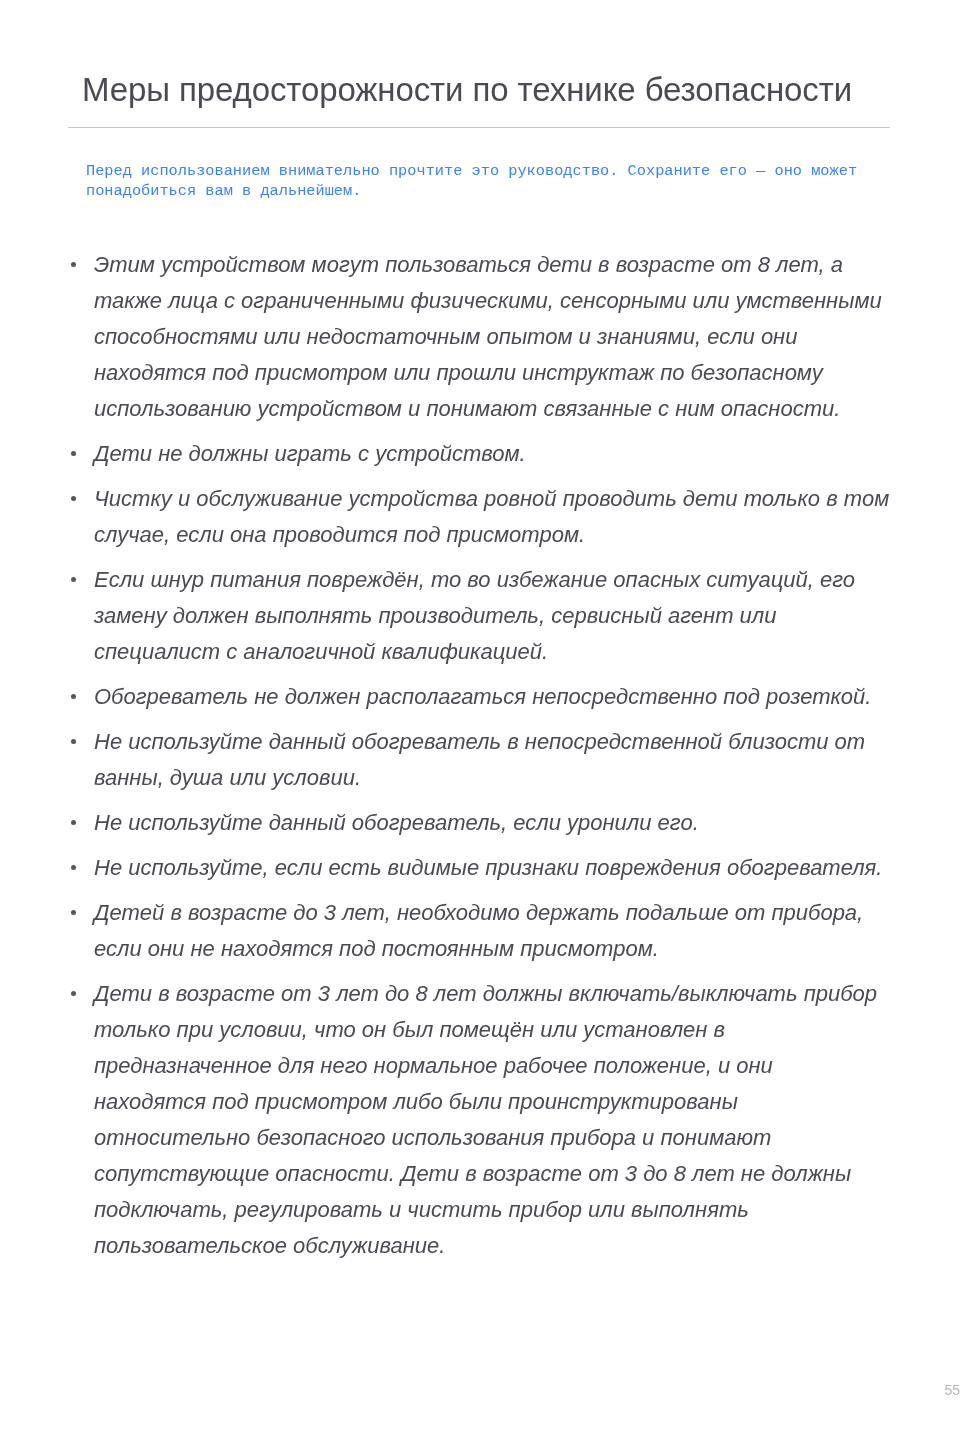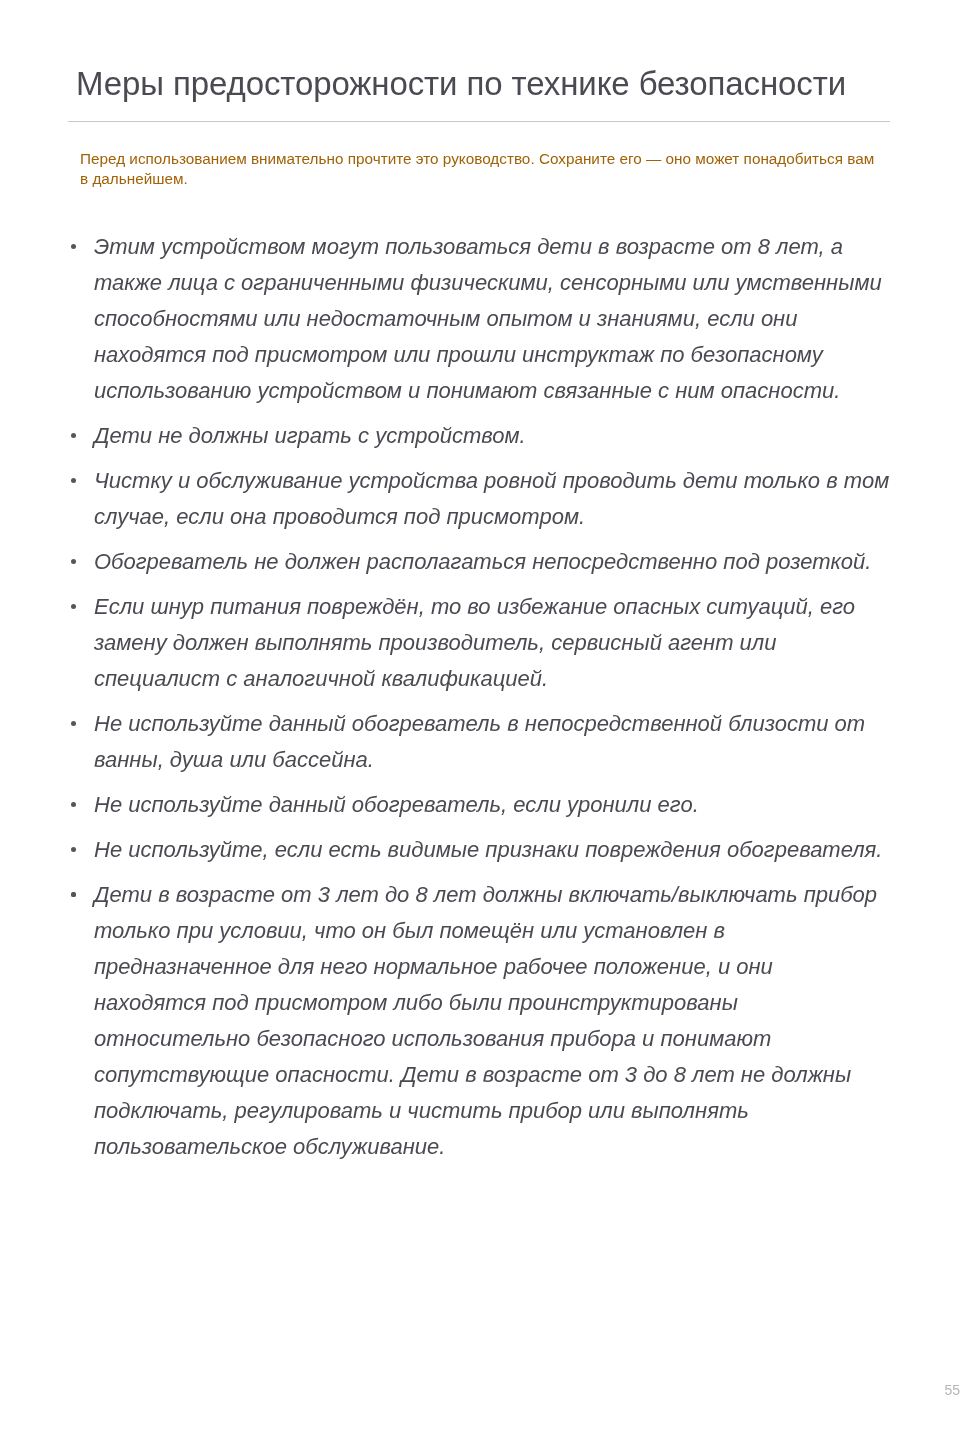--- a/index.html
+++ b/index.html
@@ -26,40 +26,41 @@
     left: 68px;
     top: 0;
     width: 822px;
   }
 
   .page-title {
     font-size: 33px;
     font-weight: 400;
     line-height: 40px;
     color: #4a4a52;
-    margin: 8px;
+    margin: 14px;
     padding-top: 56px;
     letter-spacing: -0.1px;
     white-space: nowrap;
   }
 
   .title-divider {
     height: 1px;
     background: #c8c8cc;
     margin-top: 17px;
     width: 822px;
   }
 
   .intro {
     font-size: 15.3px;
     line-height: 20px;
-    color: #a16207;
-    margin: 12px;
+    color: #3b82f6;
+    margin: 18px;
     padding-top: 15px;
     max-width: 800px;
+    font-family: Liberation Mono, monospace;
   }
 
   .safety-list {
     list-style: none;
     margin: 0;
     padding: 0;
     padding-top: 28px;
   }
 
   .safety-list li {
@@ -106,25 +107,25 @@
     <h1 class="page-title">Меры предосторожности по технике безопасности</h1>
 
     <div class="title-divider"></div>
 
     <p class="intro">Перед использованием внимательно прочтите это руководство. Сохраните его — оно может понадобиться вам в дальнейшем.</p>
 
     <ul class="safety-list" id="safety-list">
         <li><span class="bullet-marker"></span><span>Этим устройством могут пользоваться дети в возрасте от 8 лет, а также лица с ограниченными физическими, сенсорными или умственными способностями или недостаточным опытом и знаниями, если они находятся под присмотром или прошли инструктаж по безопасному использованию устройством и понимают связанные с ним опасности.</span></li>
         <li><span class="bullet-marker"></span><span>Дети не должны играть с устройством.</span></li>
         <li><span class="bullet-marker"></span><span>Чистку и обслуживание устройства ровной проводить дети только в том случае, если она проводится под присмотром.</span></li>
+        <li><span class="bullet-marker"></span><span>Если шнур питания повреждён, то во избежание опасных ситуаций, его замену должен выполнять производитель, сервисный агент или специалист с аналогичной квалификацией.</span></li>
         <li><span class="bullet-marker"></span><span>Обогреватель не должен располагаться непосредственно под розеткой.</span></li>
-        <li><span class="bullet-marker"></span><span>Если шнур питания повреждён, то во избежание опасных ситуаций, его замену должен выполнять производитель, сервисный агент или специалист с аналогичной квалификацией.</span></li>
-        <li><span class="bullet-marker"></span><span>Не используйте данный обогреватель в непосредственной близости от ванны, душа или бассейна.</span></li>
+        <li><span class="bullet-marker"></span><span>Не используйте данный обогреватель в непосредственной близости от ванны, душа или условии.</span></li>
         <li><span class="bullet-marker"></span><span>Не используйте данный обогреватель, если уронили его.</span></li>
         <li><span class="bullet-marker"></span><span>Не используйте, если есть видимые признаки повреждения обогревателя.</span></li>
-        <li><span class="bullet-marker"></span></li>
+        <li><span class="bullet-marker"></span><span>Детей в возрасте до 3 лет, необходимо держать подальше от прибора, если они не находятся под постоянным присмотром.</span></li>
         <li><span class="bullet-marker"></span><span>Дети в возрасте от 3 лет до 8 лет должны включать/выключать прибор только при условии, что он был помещён или установлен в предназначенное для него нормальное рабочее положение, и они находятся под присмотром либо были проинструктированы относительно безопасного использования прибора и понимают сопутствующие опасности. Дети в возрасте от 3 до 8 лет не должны подключать, регулировать и чистить прибор или выполнять пользовательское обслуживание.</span></li>
       </ul>
 
   </div>
 
   <div class="page-number">55</div>
 </div>
 
 </body></html>

